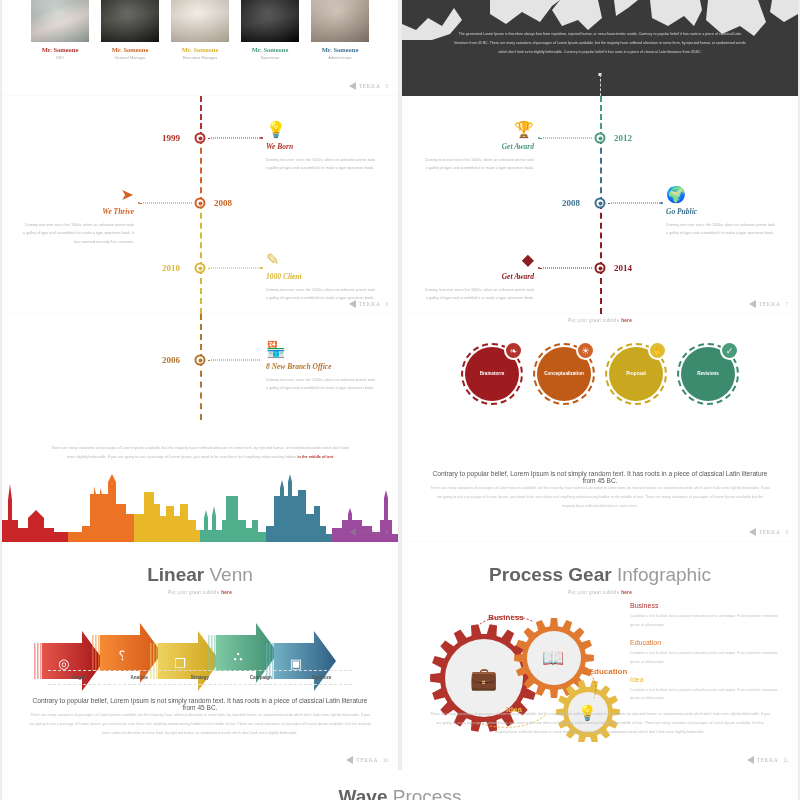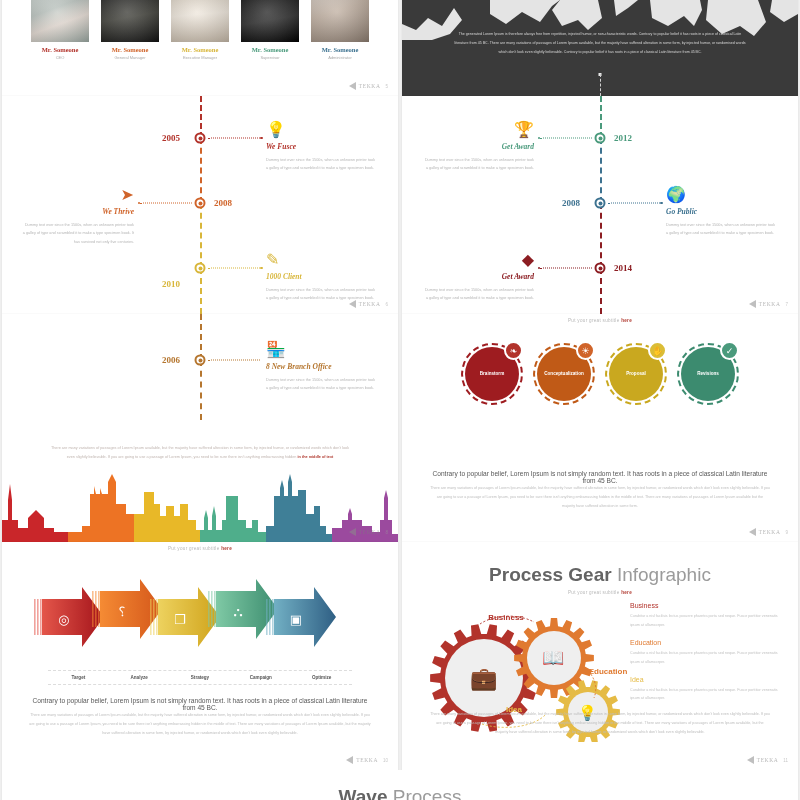--- a/index.html
+++ b/index.html
@@ -194,43 +194,43 @@
 
   <div class="row r2">
     <div class="slide" id="tl1">
         <div class="seg" style="top: 0px; height: 42px; border-color: rgb(178, 51, 43);"></div>
         <div class="seg" style="top: 42px; height: 65px; border-color: rgb(208, 100, 42);"></div>
         <div class="seg" style="top: 107px; height: 65px; border-color: rgb(216, 182, 58);"></div>
         <div class="seg" style="top: 172px; bottom: 0px; border-color: rgb(216, 182, 58);"></div>
         <div class="node" style="top: 42px; border-color: rgb(178, 51, 43);">
           <i style="background: rgb(178, 51, 43);"></i>
         </div>
-        <div class="yr" style="color: rgb(178, 51, 43); top: 42px; left: calc(50% - 38px);">2005</div>
+        <div class="yr" style="color: rgb(178, 51, 43); top: 42px; left: calc(50% - 38px);">1999</div>
         <div class="conn" style="top: 42px; border-color: rgb(178, 51, 43); width: 52px; left: calc(50% + 8px); --d: 0;"></div>
         <span style="position: absolute; width: 2.5px; height: 2.5px; border-radius: 50%; top: 40.8px; background: rgb(178, 51, 43); left: calc(50% + 60px);"></span>
         <div class="block rgt" style="top: 26px; left: calc(50% + 66px);">
           <span class="ico" style="color: rgb(178, 51, 43);">💡</span>
-          <div class="btitle" style="color: rgb(178, 51, 43);">We Fusce</div>
+          <div class="btitle" style="color: rgb(178, 51, 43);">We Born</div>
           <div class="bbody">Dummy text ever since the 1500s, when an unknown printer took a galley of type and scrambled it to make a type specimen book.</div>
         </div>
         <div class="node" style="top: 107px; border-color: rgb(208, 100, 42);">
           <i style="background: rgb(208, 100, 42);"></i>
         </div>
         <div class="yr" style="color: rgb(208, 100, 42); top: 107px; left: calc(50% + 14px);">2008</div>
         <div class="conn" style="top: 107px; border-color: rgb(208, 100, 42); width: 52px; right: calc(50% + 8px);"></div>
         <span style="position: absolute; width: 2.5px; height: 2.5px; border-radius: 50%; top: 105.8px; background: rgb(208, 100, 42); right: calc(50% + 60px);"></span>
         <div class="block lft" style="top: 91px; right: calc(50% + 66px);">
           <span class="ico" style="color: rgb(208, 100, 42);">➤</span>
           <div class="btitle" style="color: rgb(208, 100, 42);">We Thrive</div>
           <div class="bbody">Dummy text ever since the 1500s, when an unknown printer took a galley of type and scrambled it to make a type specimen book. It has survived not only five centuries.</div>
         </div>
         <div class="node" style="top: 172px; border-color: rgb(216, 182, 58);">
           <i style="background: rgb(216, 182, 58);"></i>
         </div>
-        <div class="yr" style="color: rgb(216, 182, 58); top: 188px; left: calc(50% - 38px); font-family: Liberation Serif, serif;">2010</div>
+        <div class="yr" style="color: rgb(216, 182, 58); top: 172px; left: calc(50% - 38px); font-family: Liberation Serif, serif;">2010</div>
         <div class="conn" style="top: 172px; border-color: rgb(216, 182, 58); width: 52px; left: calc(50% + 8px); --d: 0;"></div>
         <span style="position: absolute; width: 2.5px; height: 2.5px; border-radius: 50%; top: 170.8px; background: rgb(216, 182, 58); left: calc(50% + 60px);"></span>
         <div class="block rgt" style="top: 156px; left: calc(50% + 66px);">
           <span class="ico" style="color: rgb(216, 182, 58);">✎</span>
           <div class="btitle" style="color: rgb(216, 182, 58);">1000 Client</div>
           <div class="bbody">Dummy text ever since the 1500s, when an unknown printer took a galley of type and scrambled it to make a type specimen book.</div>
         </div>
         <div class="brand">
           <span class="mark"></span>
           <span class="btxt">TEKKA</span>
@@ -362,20 +362,23 @@
         <span class="mark"></span>
         <span class="btxt">TEKKA</span>
         <span class="bnum">9</span>
       </div>
     </div>
   </div>
 
   <div class="row r4">
 
     <div class="slide">
+      <div class="ttl">
+        <b>Linear</b><span> Venn</span>
+      </div>
       <div class="sub">
         <span>Put your great subtitle </span><b>here</b>
       </div>
       <div class="arrows">
         <svg viewBox="0 0 396 72" width="396" height="72" id="arrowSvg">
             <defs>
               <linearGradient id="grad0" x1="0" y1="0" x2="1" y2="0">
                 <stop offset="0%" stop-color="#e4564a"></stop>
                 <stop offset="100%" stop-color="#a3131a"></stop>
               </linearGradient>

